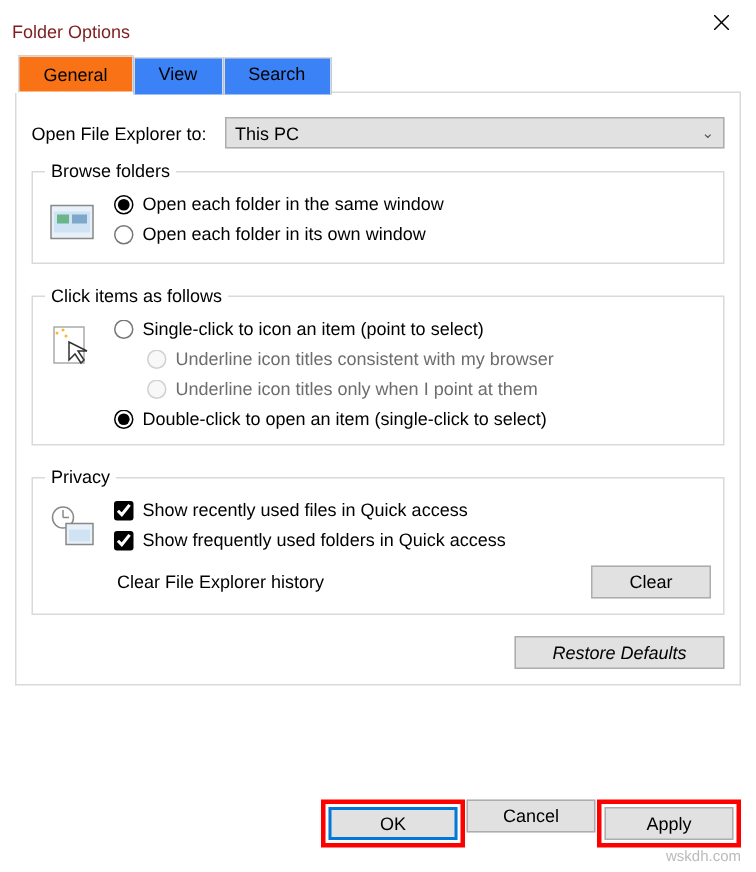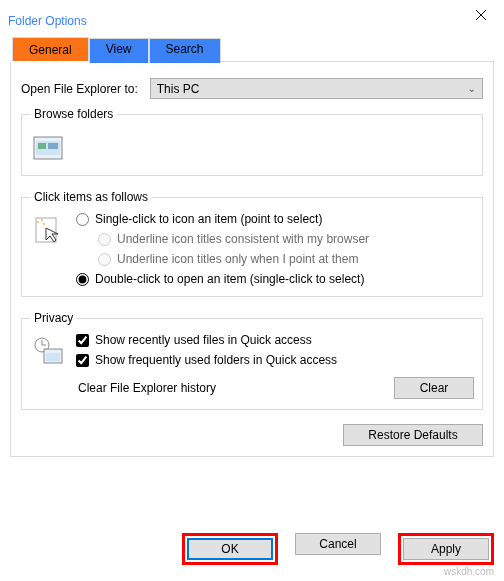--- a/index.html
+++ b/index.html
@@ -1,19 +1,19 @@
 <!DOCTYPE html>
 <html><head>
 <meta charset="utf-8">
 <style>
 * { box-sizing: border-box; font-family: "Segoe UI", Tahoma, sans-serif; font-size: 12px; }
 body { margin: 0; padding: 0; background: #fff; width: 504px; height: 581px; overflow: hidden; }
 
 .titlebar { display: flex; align-items: center; justify-content: space-between; height: 30px; padding-left: 8px; }
-.titlebar-title { font-size: 12px; color: #3b82f6; margin-top: 12px; }
+.titlebar-title { font-size: 12px; color: #7f1d1d; margin-top: 12px; }
 .close-btn { width: 46px; height: 30px; display: flex; align-items: center; justify-content: center; }
 .close-btn svg { width: 10px; height: 10px; stroke: #000; stroke-width: 1; }
 
 .content { padding: 6px 10px 0 10px; }
 
 .tabs { display: flex; border-bottom: 1px solid #d9d9d9; position: relative; margin-left: 2px; }
 .tab { padding: 5px 16px 4px 16px; border: 1px solid #d9d9d9; border-bottom: none; margin-right: 0px; background: #fff; position: relative; color: #000; }
 .tab.active { background: #f97316; top: 1px; border-bottom: 1px solid #fff; }
 .tab.inactive { background: #3b82f6; top: 2px; padding-top: 3px; padding-bottom: 3px; }
 
@@ -40,23 +40,23 @@
 
 input[type=radio], input[type=checkbox] { width: 13px; height: 13px; margin: 0; accent-color: #000; }
 
 .clear-row { display: flex; align-items: center; justify-content: space-between; margin: 8px 0 0 48px; }
 .clear-row span { color: #000; }
 
 .btn { min-width: 80px; height: 22px; border: 1px solid #adadad; background: #e1e1e1; display: inline-flex; align-items: center; justify-content: center; color: #000; padding: 0 12px; }
 .btn.default { border: 2px solid #0078d7; }
 
 .rd-row { display: flex; justify-content: flex-end; margin-top: 4px; }
-.rd-row .btn { min-width: 140px; }
+.rd-row .btn { min-width: 140px; font-style: italic; }
 
-.footer { position: absolute; bottom: 16px; right: 10px; display: flex; gap: 17px; }
+.footer { position: absolute; bottom: 16px; right: 10px; display: flex; gap: 1px; }
 .footer .highlight { border: 3px solid #ff0000; padding: 2px; display: inline-flex; }
 .footer .btn { min-width: 86px; }
 .watermark { position: absolute; bottom: 4px; right: 10px; font-size: 10px; color: #bbb; }
 </style>
 </head>
 <body>
 
 <div class="titlebar">
   <span class="titlebar-title">Folder Options</span>
   <div class="close-btn">
@@ -87,20 +87,30 @@
     <fieldset>
       <legend>Browse folders</legend>
       <div class="fs-body">
         <div class="fs-icon">
           <svg viewBox="0 0 32 32">
               <rect x="2" y="6" width="28" height="22" fill="#e8f0f8" stroke="#888"></rect>
               <rect x="4" y="10" width="24" height="14" fill="#cfe3f5"></rect>
               <rect x="6" y="12" width="8" height="6" fill="#6bb58a"></rect>
               <rect x="16" y="12" width="10" height="6" fill="#7fa7c9"></rect>
             </svg>
+        </div>
+        <div class="opts">
+          <div class="opt">
+            <input type="radio" name="bf" checked="" style="">
+            <label>Open each folder in the same window</label>
+          </div>
+          <div class="opt">
+            <input type="radio" name="bf" style="">
+            <label>Open each folder in its own window</label>
+          </div>
         </div>
       </div>
     </fieldset>
 
     <fieldset>
       <legend>Click items as follows</legend>
       <div class="fs-body">
         <div class="fs-icon">
           <svg viewBox="0 0 32 32">
               <rect x="4" y="4" width="20" height="24" fill="#fff" stroke="#aaa"></rect>

